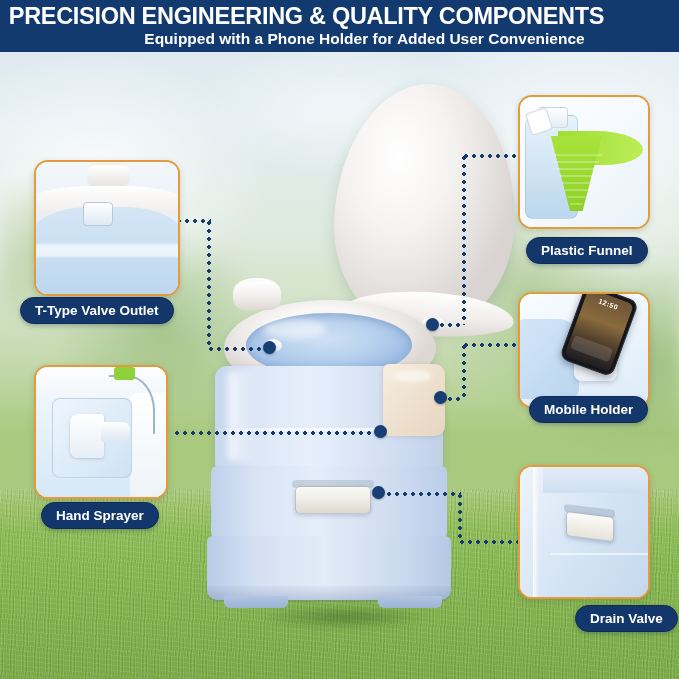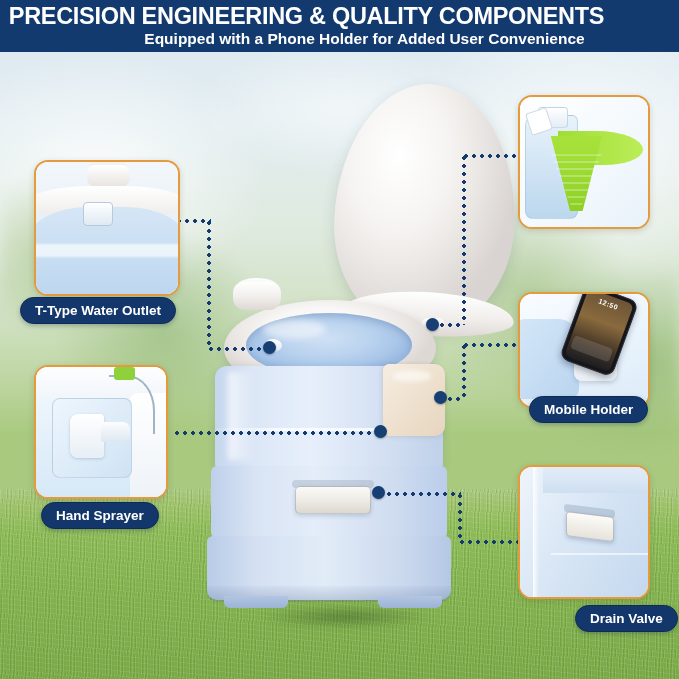--- a/index.html
+++ b/index.html
@@ -350,21 +350,21 @@
     <div class="art-outlet">
       <div class="ao-captop"></div>
       <div class="ao-cap"></div>
       <div class="ao-rim"></div>
       <div class="ao-body"></div>
       <div class="ao-outlet"></div>
       <div class="ao-band"></div>
     </div>
   </div>
   <div class="badge" style="left:20px;top:297px;">
-    <span>T-Type Water Outlet</span>
+    <span>T-Type Valve Outlet</span>
   </div>
 
   <div class="card" style="left:34px;top:365px;width:130px;height:130px;">
     <div class="art-spray">
       <div class="as-top"></div>
       <div class="as-right"></div>
       <div class="as-box"></div>
       <div class="as-hose"></div>
       <div class="as-green"></div>
       <div class="as-head"></div>
@@ -378,20 +378,23 @@
   <div class="card" style="left:518px;top:95px;width:128px;height:130px;">
     <div class="art-funnel">
       <div class="af-bottle"></div>
       <div class="af-neck"></div>
       <div class="af-clip"></div>
       <div class="af-flare"></div>
       <div class="af-cone"></div>
       <div class="af-cone-rings"></div>
     </div>
   </div>
+  <div class="badge" style="left:526px;top:237px;">
+    <span>Plastic Funnel</span>
+  </div>
 
   <div class="card" style="left:518px;top:292px;width:128px;height:112px;">
     <div class="art-mobile">
       <div class="am-body"></div>
       <div class="am-holder"></div>
       <div class="am-phone">
         <div class="am-screen"></div>
         <div class="am-time">12:50</div>
         <div class="am-ctrl"></div>
       </div>

